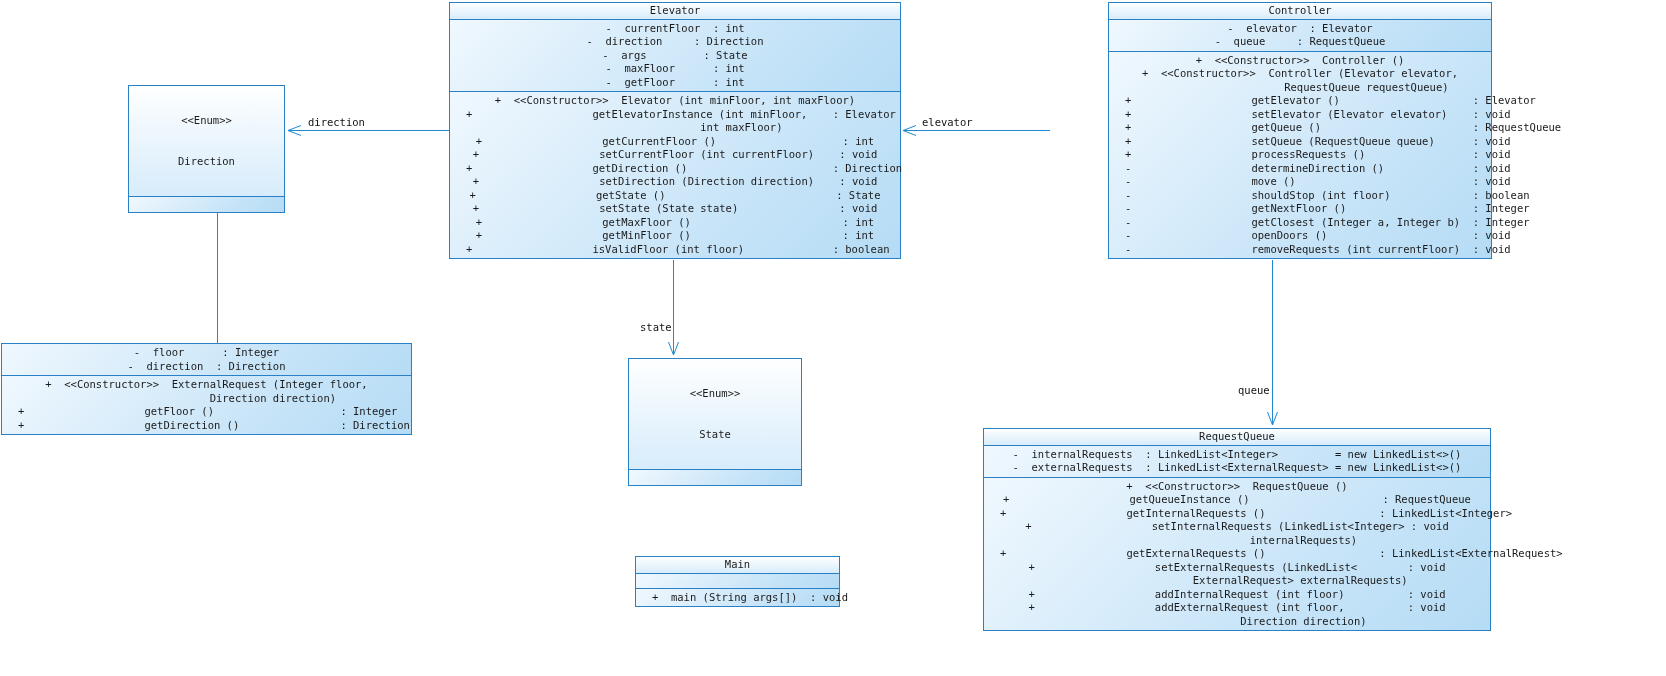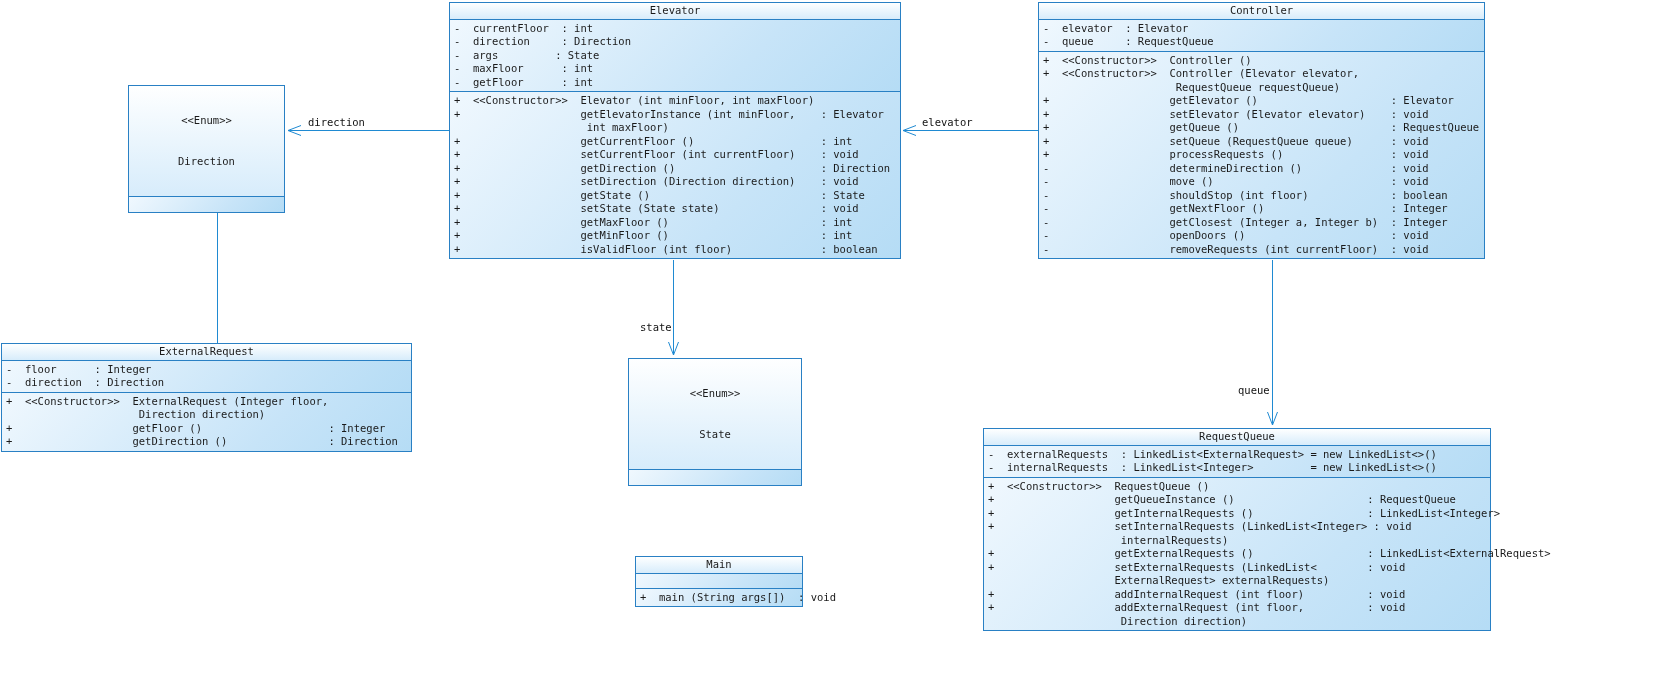--- a/index.html
+++ b/index.html
@@ -15,23 +15,24 @@
     background:#d9edfb;
   }
   .uml-title {
     text-align:center;
     padding:1px 4px;
     border-bottom:1px solid #2980c4;
     background:linear-gradient(180deg,#feffff 0%,#d7ecfb 100%);
     white-space:pre;
   }
   .uml-section {
-    padding:2px 4px;
+    padding:2px 16px;
     white-space:pre;
     background:linear-gradient(135deg,#f0f8fe 0%,#c7e4f8 65%,#b5dcf5 100%);
+    text-align:center;
   }
   .uml-attrs { border-bottom:1px solid #2980c4; }
   .uml-section.empty { min-height:15px; }
   .member-row { white-space:pre; }
   .edge-label {
     position:absolute;
     font-size:10.5px; line-height:12px; color:#111;
     white-space:pre;
   }
   svg.edges { position:absolute; left:0; top:0; pointer-events:none; }
@@ -68,21 +69,21 @@
 <div class="edge-label" style="left:640px;top:321px">state</div>
 <div class="edge-label" style="left:1238px;top:384px">queue</div>
 <div class="edge-label" style="left:224px;top:203px">direction</div>
 
 <div class="uml-class" style="left:449px;top:2px;width:452px">
   <div class="uml-title">Elevator</div>
   <div class="uml-section uml-attrs"><div class="member-row">-  currentFloor  : int</div><div class="member-row">-  direction     : Direction</div><div class="member-row">-  args         : State</div><div class="member-row">-  maxFloor      : int</div><div class="member-row">-  getFloor      : int</div></div>
   <div class="uml-section uml-methods"><div class="member-row">+  &lt;&lt;Constructor&gt;&gt;  Elevator (int minFloor, int maxFloor)</div><div class="member-row">+                   getElevatorInstance (int minFloor,    : Elevator</div><div class="member-row">                     int maxFloor)</div><div class="member-row">+                   getCurrentFloor ()                    : int</div><div class="member-row">+                   setCurrentFloor (int currentFloor)    : void</div><div class="member-row">+                   getDirection ()                       : Direction</div><div class="member-row">+                   setDirection (Direction direction)    : void</div><div class="member-row">+                   getState ()                           : State</div><div class="member-row">+                   setState (State state)                : void</div><div class="member-row">+                   getMaxFloor ()                        : int</div><div class="member-row">+                   getMinFloor ()                        : int</div><div class="member-row">+                   isValidFloor (int floor)              : boolean</div></div>
 </div>
 
-<div class="uml-class" style="left:1038px;top:2px;width:447px">
+<div class="uml-class" style="left:1108px;top:2px;width:384px">
   <div class="uml-title">Controller</div>
   <div class="uml-section uml-attrs"><div class="member-row">-  elevator  : Elevator</div><div class="member-row">-  queue     : RequestQueue</div></div>
   <div class="uml-section uml-methods"><div class="member-row">+  &lt;&lt;Constructor&gt;&gt;  Controller ()</div><div class="member-row">+  &lt;&lt;Constructor&gt;&gt;  Controller (Elevator elevator,</div><div class="member-row">                     RequestQueue requestQueue)</div><div class="member-row">+                   getElevator ()                     : Elevator</div><div class="member-row">+                   setElevator (Elevator elevator)    : void</div><div class="member-row">+                   getQueue ()                        : RequestQueue</div><div class="member-row">+                   setQueue (RequestQueue queue)      : void</div><div class="member-row">+                   processRequests ()                 : void</div><div class="member-row">-                   determineDirection ()              : void</div><div class="member-row">-                   move ()                            : void</div><div class="member-row">-                   shouldStop (int floor)             : boolean</div><div class="member-row">-                   getNextFloor ()                    : Integer</div><div class="member-row">-                   getClosest (Integer a, Integer b)  : Integer</div><div class="member-row">-                   openDoors ()                       : void</div><div class="member-row">-                   removeRequests (int currentFloor)  : void</div></div>
 </div>
 
 <div class="uml-class" style="left:128px;top:85px;width:157px">
   <div class="uml-title">
     <div>&lt;&lt;Enum&gt;&gt;</div>
     <div>Direction</div>
   </div>
@@ -91,28 +92,27 @@
 
 <div class="uml-class" style="left:628px;top:358px;width:174px">
   <div class="uml-title">
     <div>&lt;&lt;Enum&gt;&gt;</div>
     <div>State</div>
   </div>
   <div class="uml-section uml-methods empty"></div>
 </div>
 
 <div class="uml-class" style="left:1px;top:343px;width:411px">
-  <div class="uml-title">ExternalRequest</div>
   <div class="uml-section uml-attrs"><div class="member-row">-  floor      : Integer</div><div class="member-row">-  direction  : Direction</div></div>
   <div class="uml-section uml-methods"><div class="member-row">+  &lt;&lt;Constructor&gt;&gt;  ExternalRequest (Integer floor,</div><div class="member-row">                     Direction direction)</div><div class="member-row">+                   getFloor ()                    : Integer</div><div class="member-row">+                   getDirection ()                : Direction</div></div>
 </div>
 
-<div class="uml-class" style="left:635px;top:556px;width:168px">
+<div class="uml-class" style="left:635px;top:556px;width:205px">
   <div class="uml-title">Main</div>
   <div class="uml-section uml-attrs empty"></div>
   <div class="uml-section uml-methods"><div class="member-row">+  main (String args[])  : void</div></div>
 </div>
 
 <div class="uml-class" style="left:983px;top:428px;width:508px">
   <div class="uml-title">RequestQueue</div>
-  <div class="uml-section uml-attrs"><div class="member-row">-  externalRequests  : LinkedList&lt;ExternalRequest&gt; = new LinkedList&lt;&gt;()</div><div class="member-row">-  internalRequests  : LinkedList&lt;Integer&gt;         = new LinkedList&lt;&gt;()</div></div>
+  <div class="uml-section uml-attrs"><div class="member-row">-  internalRequests  : LinkedList&lt;Integer&gt;         = new LinkedList&lt;&gt;()</div><div class="member-row">-  externalRequests  : LinkedList&lt;ExternalRequest&gt; = new LinkedList&lt;&gt;()</div></div>
   <div class="uml-section uml-methods"><div class="member-row">+  &lt;&lt;Constructor&gt;&gt;  RequestQueue ()</div><div class="member-row">+                   getQueueInstance ()                     : RequestQueue</div><div class="member-row">+                   getInternalRequests ()                  : LinkedList&lt;Integer&gt;</div><div class="member-row">+                   setInternalRequests (LinkedList&lt;Integer&gt; : void</div><div class="member-row">                     internalRequests)</div><div class="member-row">+                   getExternalRequests ()                  : LinkedList&lt;ExternalRequest&gt;</div><div class="member-row">+                   setExternalRequests (LinkedList&lt;        : void</div><div class="member-row">                    ExternalRequest&gt; externalRequests)</div><div class="member-row">+                   addInternalRequest (int floor)          : void</div><div class="member-row">+                   addExternalRequest (int floor,          : void</div><div class="member-row">                     Direction direction)</div></div>
 </div>
 
 </body></html>

